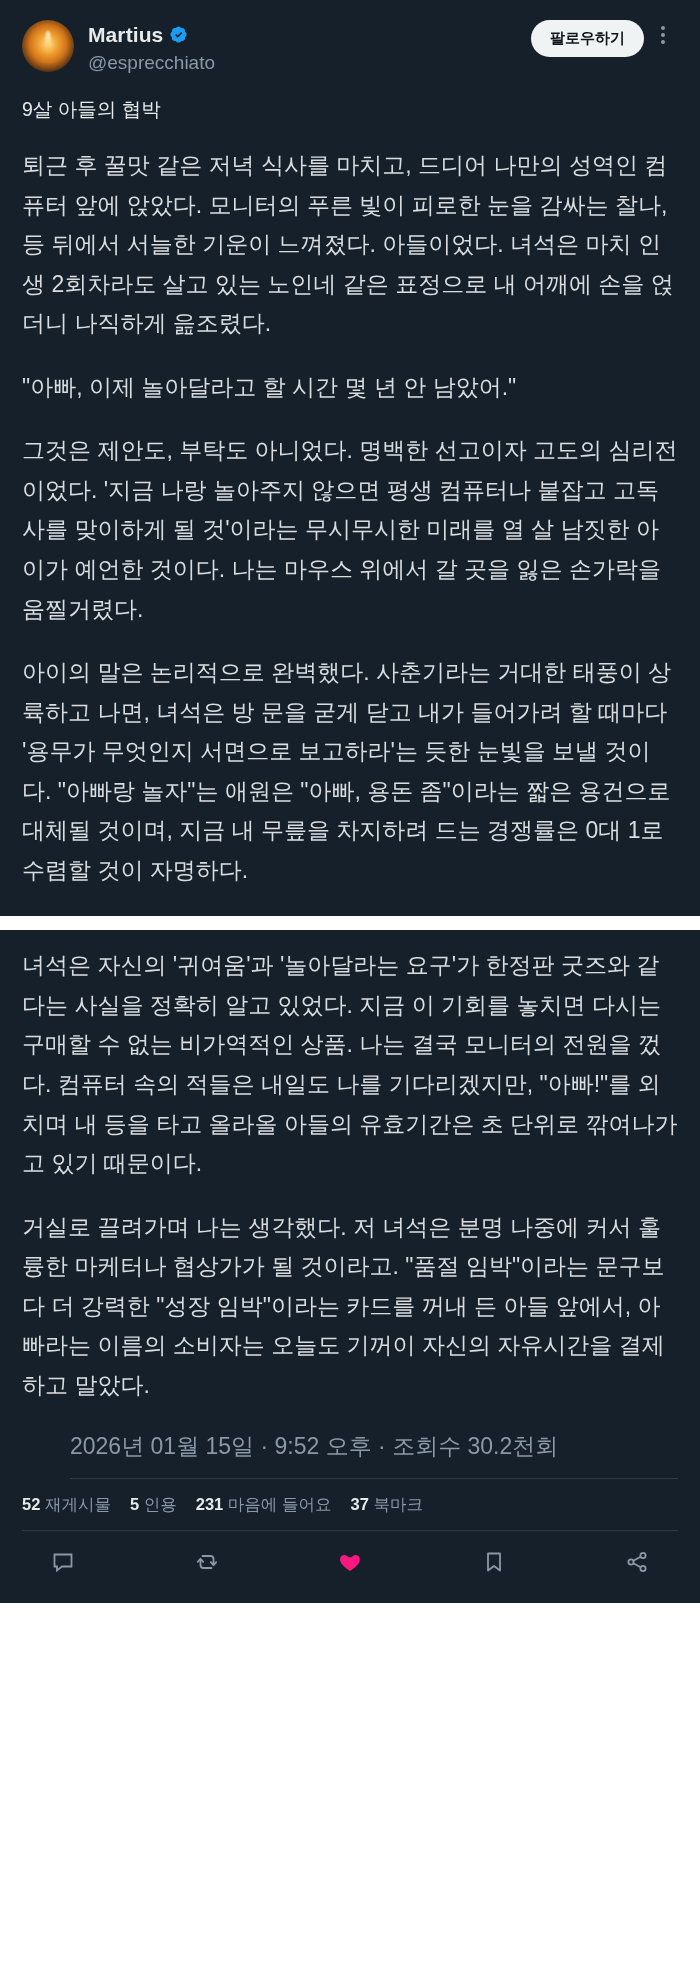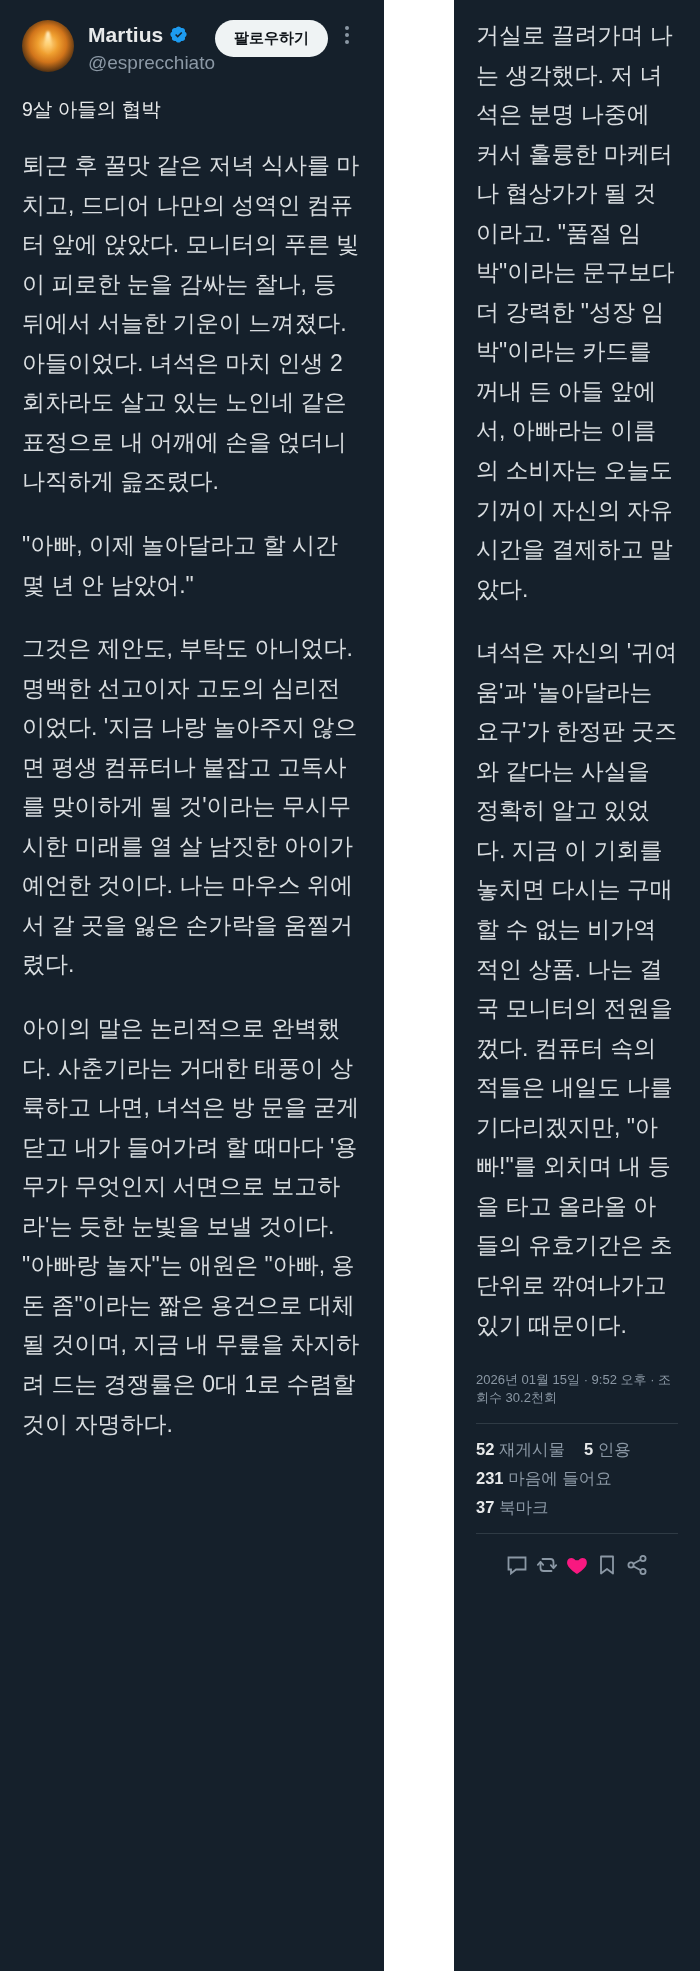--- a/index.html
+++ b/index.html
@@ -10,20 +10,21 @@
   body {
     width: 700px;
     font-family: "Liberation Sans", sans-serif;
     -webkit-font-smoothing: antialiased;
   }
   .page {
     width: 700px;
     min-height: 1971px;
     background: #ffffff;
     display: flex;
+    flex-direction: column;
   }
   .card {
     background: #15202b;
     width: 700px;
     padding: 16px 22px 20px 22px;
   }
   .card.top { padding-top: 20px; padding-bottom: 26px; }
   .gap {
     height: 14px;
     background: #ffffff;
@@ -122,24 +123,25 @@
     font-size: 23px;
     line-height: 1.72;
     margin: 0 0 24px 0;
     white-space: pre-wrap;
   }
   .para:last-of-type { margin-bottom: 0; }
 
   
   .meta {
     color: #8b98a5;
-    font-size: 13px;
+    font-size: 23px;
     padding: 20px 0 16px 0;
     border-bottom: 1px solid #2f3b45;
     margin-top: 6px;
+    margin-left: 48px;
   }
   .counts {
     display: flex;
     align-items: center;
     gap: 7px;
     flex-wrap: wrap;
     padding: 15px 0 14px 0;
     border-bottom: 1px solid #2f3b45;
     font-size: 16.5px;
     color: #8b98a5;
@@ -197,22 +199,22 @@
 
     <p class="para">퇴근 후 꿀맛 같은 저녁 식사를 마치고, 드디어 나만의 성역인 컴퓨터 앞에 앉았다. 모니터의 푸른 빛이 피로한 눈을 감싸는 찰나, 등 뒤에서 서늘한 기운이 느껴졌다. 아들이었다. 녀석은 마치 인생 2회차라도 살고 있는 노인네 같은 표정으로 내 어깨에 손을 얹더니 나직하게 읊조렸다.</p>
     <p class="para">"아빠, 이제 놀아달라고 할 시간 몇 년 안 남았어."</p>
     <p class="para">그것은 제안도, 부탁도 아니었다. 명백한 선고이자 고도의 심리전이었다. '지금 나랑 놀아주지 않으면 평생 컴퓨터나 붙잡고 고독사를 맞이하게 될 것'이라는 무시무시한 미래를 열 살 남짓한 아이가 예언한 것이다. 나는 마우스 위에서 갈 곳을 잃은 손가락을 움찔거렸다.</p>
     <p class="para">아이의 말은 논리적으로 완벽했다. 사춘기라는 거대한 태풍이 상륙하고 나면, 녀석은 방 문을 굳게 닫고 내가 들어가려 할 때마다 '용무가 무엇인지 서면으로 보고하라'는 듯한 눈빛을 보낼 것이다. "아빠랑 놀자"는 애원은 "아빠, 용돈 좀"이라는 짧은 용건으로 대체될 것이며, 지금 내 무릎을 차지하려 드는 경쟁률은 0대 1로 수렴할 것이 자명하다.</p>
   </div>
 
   <div class="gap"></div>
 
   <div class="card bottom">
+    <p class="para">녀석은 자신의 '귀여움'과 '놀아달라는 요구'가 한정판 굿즈와 같다는 사실을 정확히 알고 있었다. 지금 이 기회를 놓치면 다시는 구매할 수 없는 비가역적인 상품. 나는 결국 모니터의 전원을 껐다. 컴퓨터 속의 적들은 내일도 나를 기다리겠지만, "아빠!"를 외치며 내 등을 타고 올라올 아들의 유효기간은 초 단위로 깎여나가고 있기 때문이다.</p>
     <p class="para">거실로 끌려가며 나는 생각했다. 저 녀석은 분명 나중에 커서 훌륭한 마케터나 협상가가 될 것이라고. "품절 임박"이라는 문구보다 더 강력한 "성장 임박"이라는 카드를 꺼내 든 아들 앞에서, 아빠라는 이름의 소비자는 오늘도 기꺼이 자신의 자유시간을 결제하고 말았다.</p>
-    <p class="para">녀석은 자신의 '귀여움'과 '놀아달라는 요구'가 한정판 굿즈와 같다는 사실을 정확히 알고 있었다. 지금 이 기회를 놓치면 다시는 구매할 수 없는 비가역적인 상품. 나는 결국 모니터의 전원을 껐다. 컴퓨터 속의 적들은 내일도 나를 기다리겠지만, "아빠!"를 외치며 내 등을 타고 올라올 아들의 유효기간은 초 단위로 깎여나가고 있기 때문이다.</p>
 
     <div class="meta">2026년 01월 15일 · 9:52 오후 · 조회수 30.2천회</div>
 
     <div class="counts">
       <span class="grp"><span class="num">52</span> <span>재게시물</span></span>
       <span class="grp"><span class="num">5</span> <span>인용</span></span>
       <span class="grp"><span class="num">231</span> <span>마음에 들어요</span></span>
       <span class="grp"><span class="num">37</span> <span>북마크</span></span>
     </div>
 

